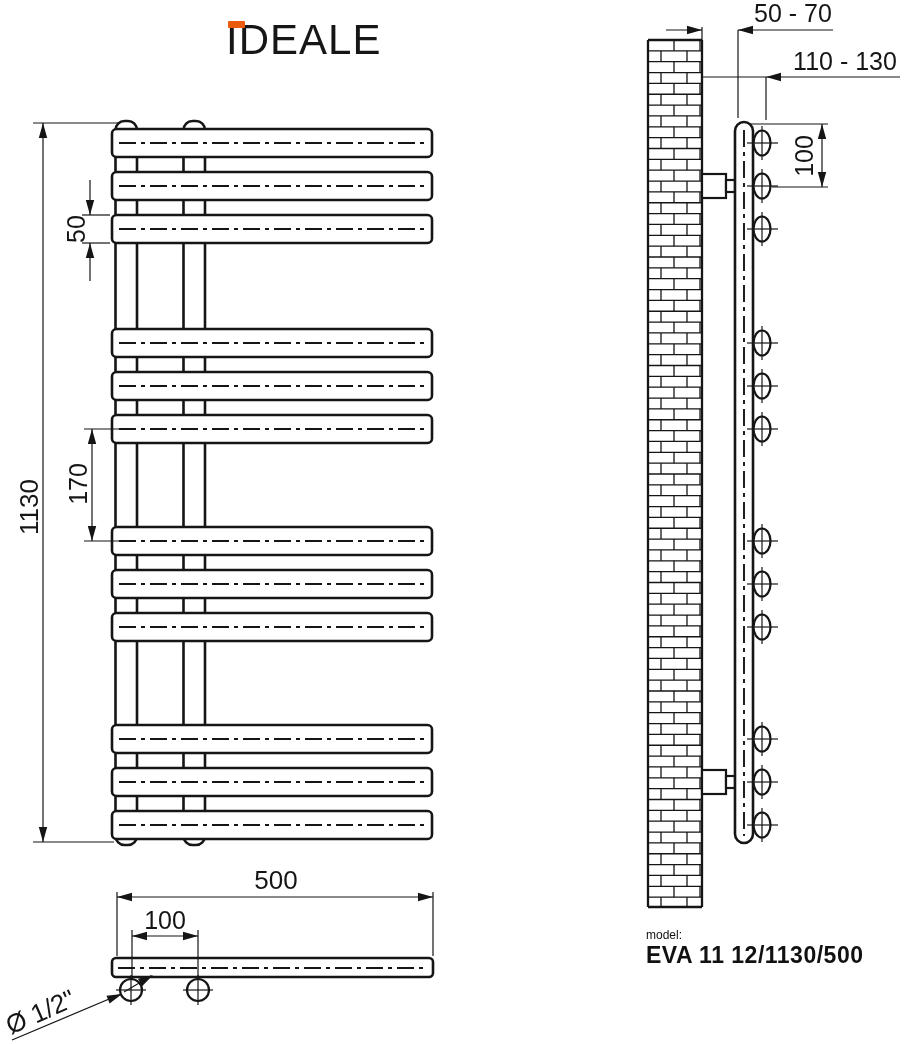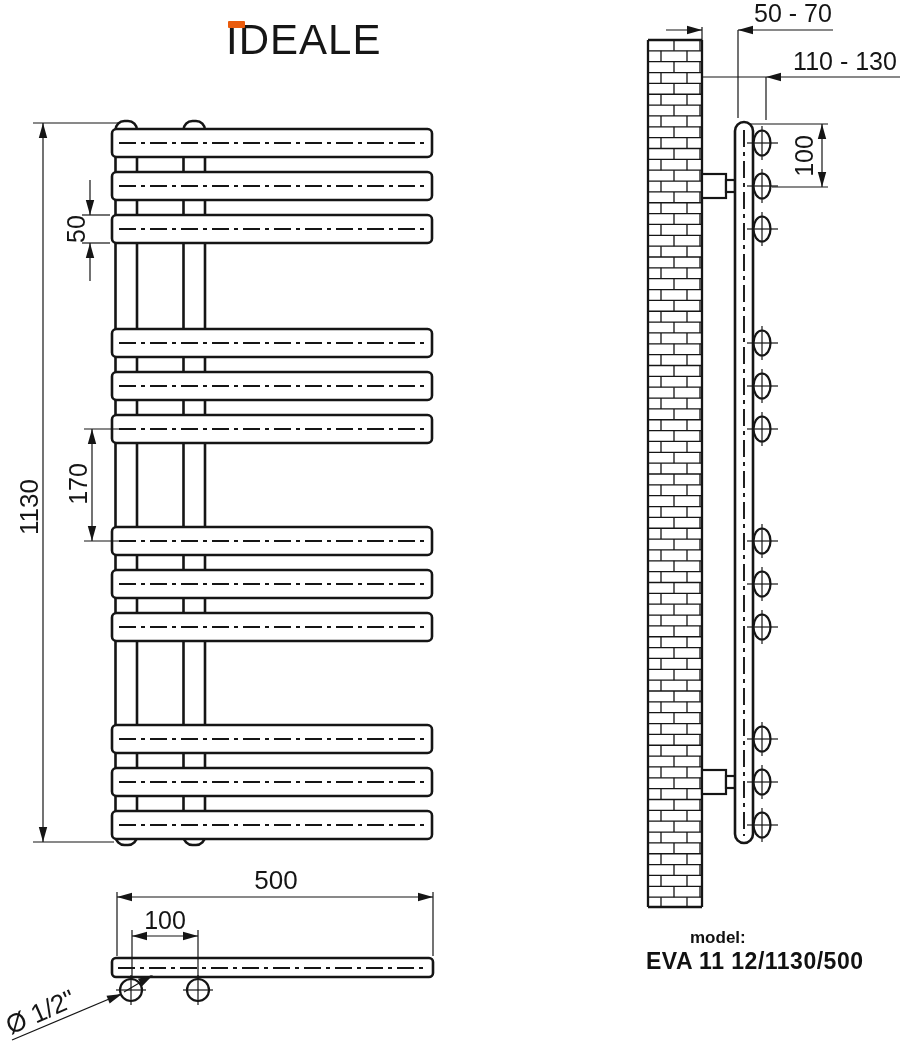--- a/index.html
+++ b/index.html
@@ -13,21 +13,21 @@
   .b  {stroke:#151515;stroke-width:1.3;}
   .w  {stroke:#151515;stroke-width:2.3;}
   .cl {stroke:#151515;stroke-width:1.9;fill:none;stroke-dasharray:17 5 4 5;}
   .f  {fill:#151515;stroke:none;}
   .dim25{font-size:25px;}
   .dim26{font-size:26px;}
   #logo{position:absolute;left:226px;top:16px;}
   #logo .lt{font-size:42px;letter-spacing:1px;font-weight:400;color:#161616;text-align:center;}
   #logo .dot{position:absolute;left:2px;top:5px;width:17px;height:7px;border-radius:1px;}
   #model{position:absolute;left:646px;top:928px;line-height:1.2;}
-  #model .ml{font-size:17px;font-weight:700;margin-left:44px;}
+  #model .ml{font-size:12px;font-weight:400;}
   #model .mv{font-size:23px;font-weight:700;letter-spacing:0.5px;}
 </style>
 </head>
 <body>
 
 <div id="logo">
   <span class="lt">IDEALE</span>
   <span class="dot" style="background: rgb(234, 91, 12);"></span>
 </div>
 

